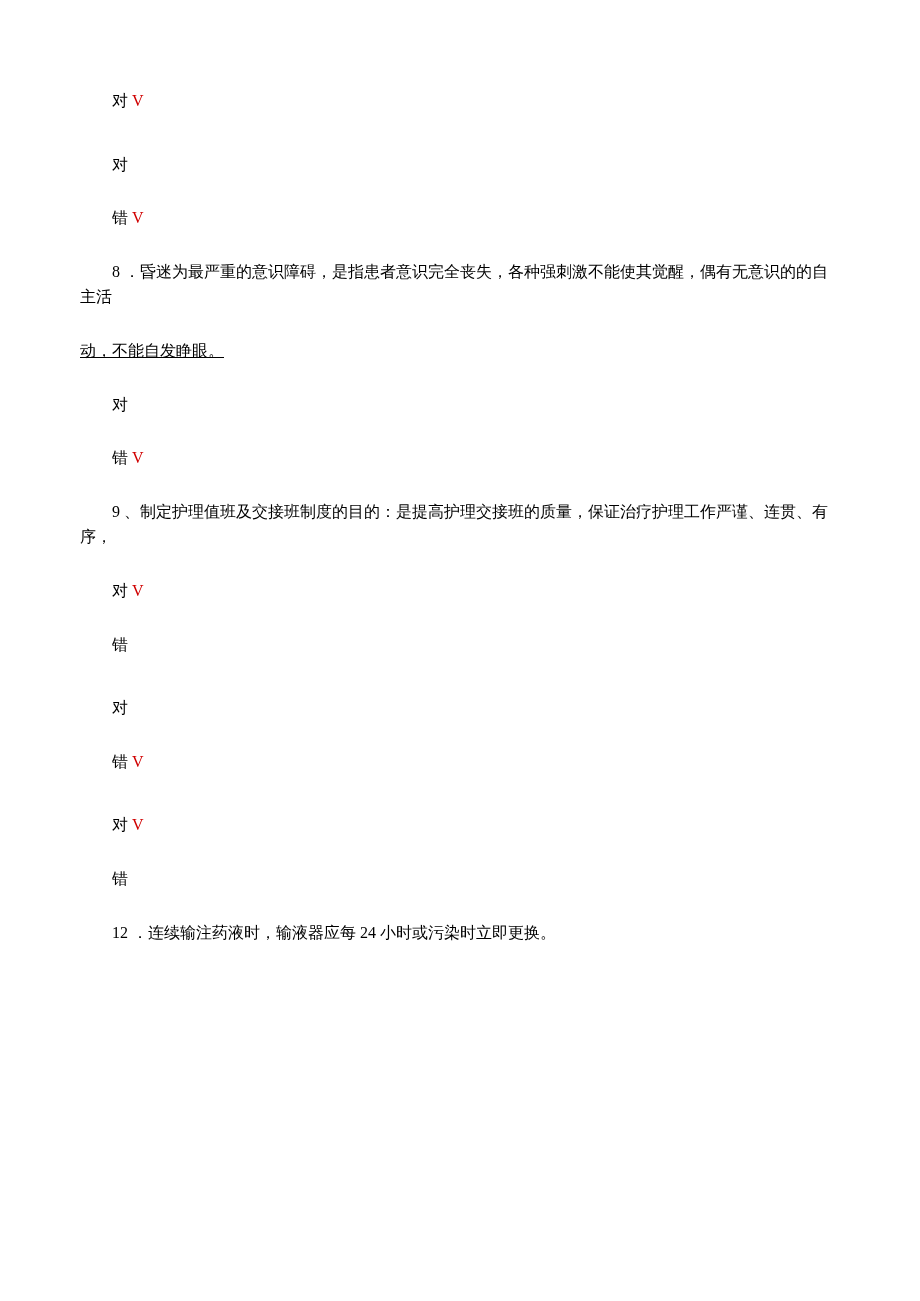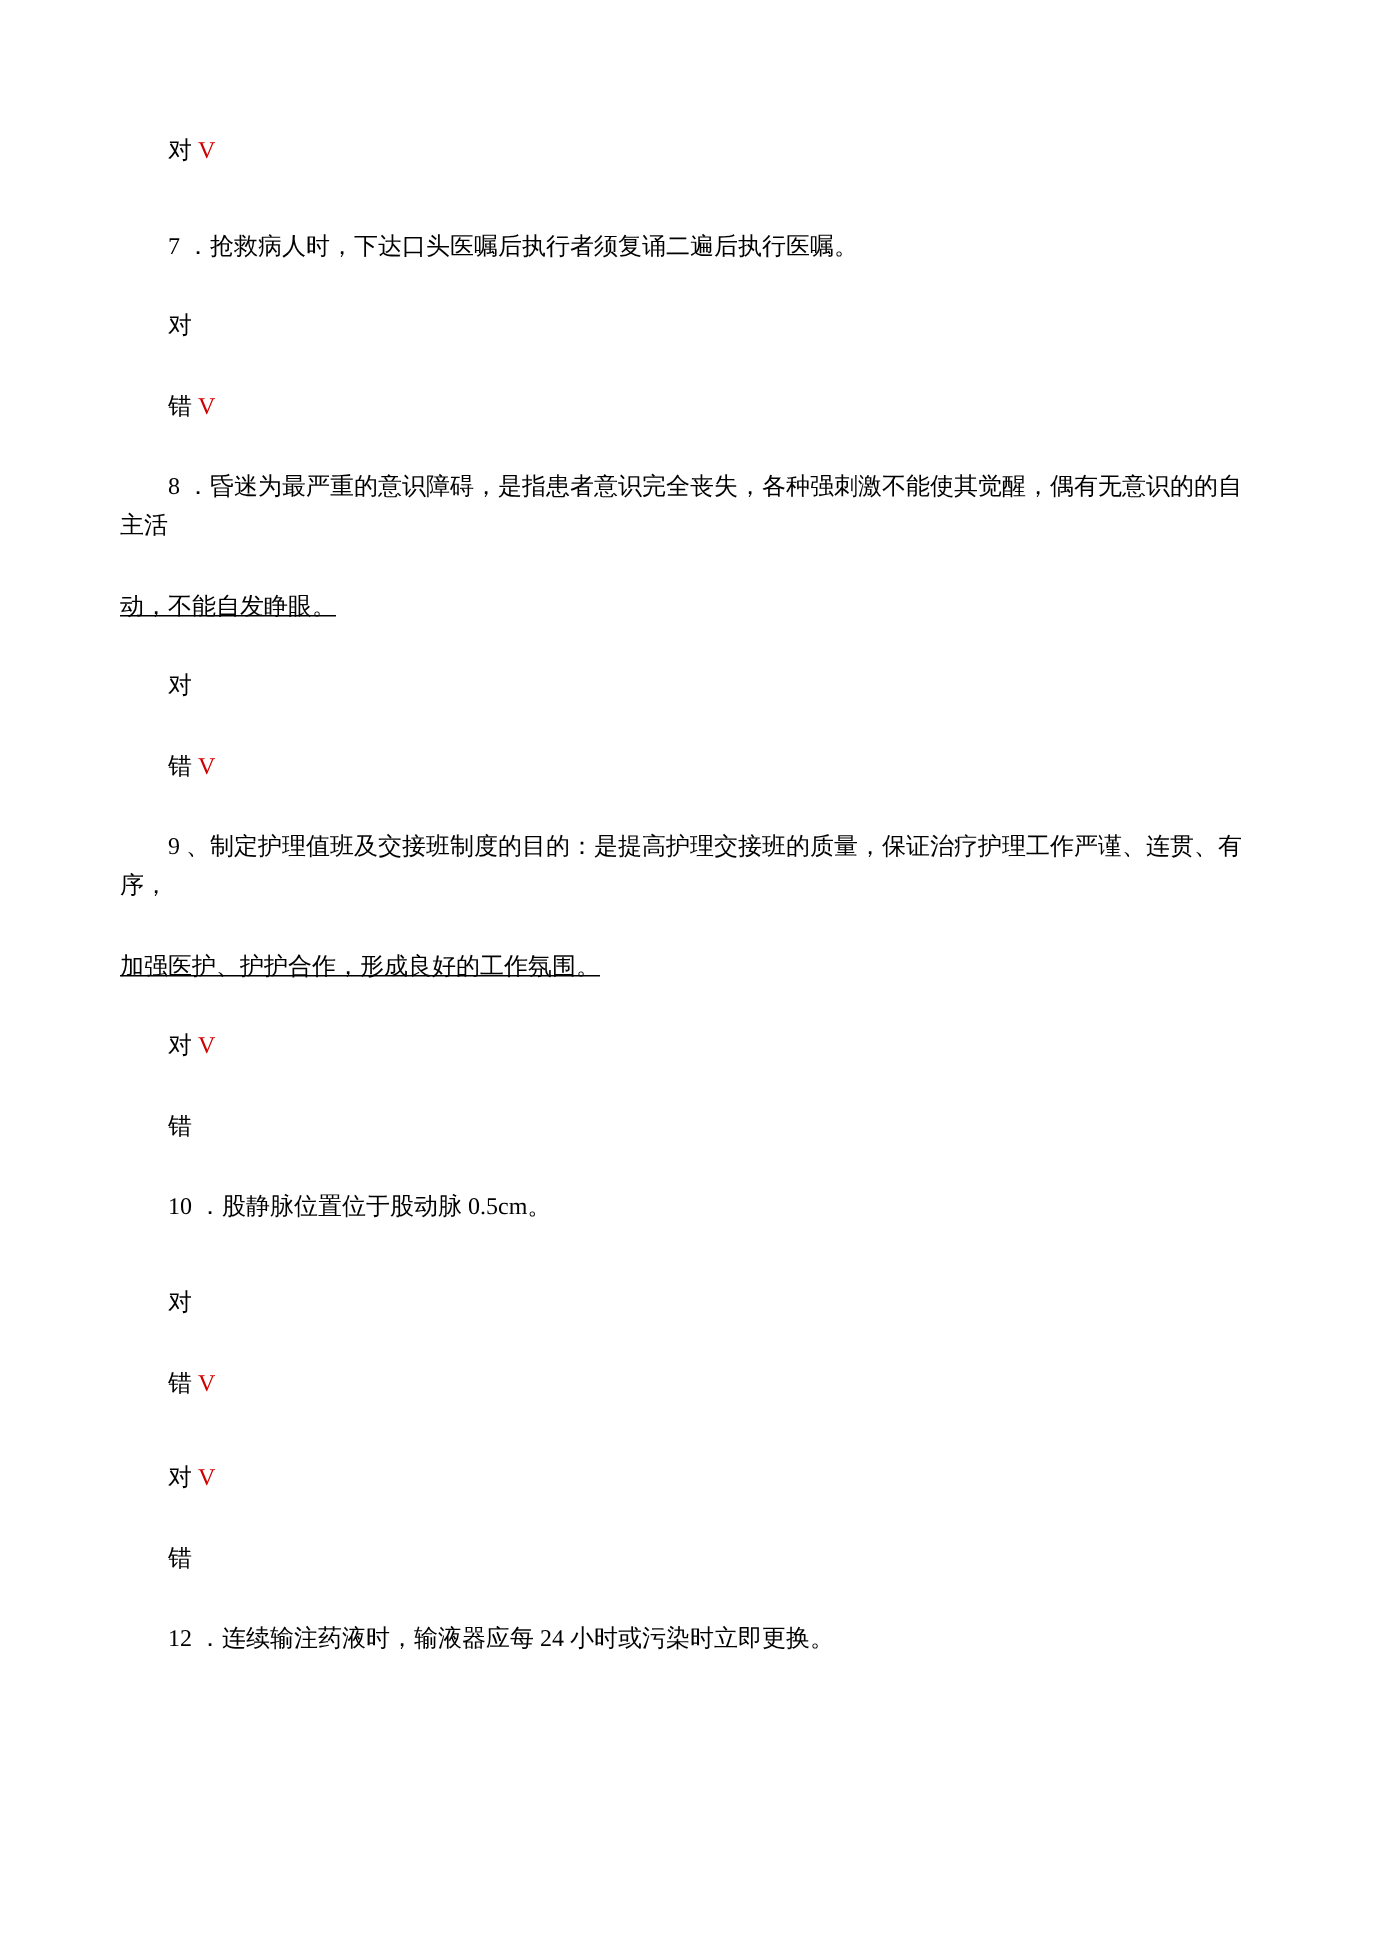--- a/index.html
+++ b/index.html
@@ -48,24 +48,20 @@
 
 <div class="page">
 
   <div class="line">
     <span>对</span>
     <span class="mark">V</span>
   </div>
 
   <div class="gap"></div>
 
-  <div class="line line-first">
-    <span class="q-num">7</span>
-    <span>．抢救病人时，下达口头医嘱后执行者须复诵二遍后执行医嘱。</span>
-  </div>
   <div class="answer-line">
     <span>对</span>
   </div>
   <div class="answer-line">
     <span>错</span>
     <span class="mark">V</span>
   </div>
 
   <div class="line line-first">
     <span class="q-num">8</span>
@@ -79,35 +75,28 @@
   </div>
   <div class="answer-line">
     <span>错</span>
     <span class="mark">V</span>
   </div>
 
   <div class="line line-first">
     <span class="q-num">9</span>
     <span>、制定护理值班及交接班制度的目的：是提高护理交接班的质量，保证治疗护理工作严谨、连贯、有序，</span>
   </div>
-  <div class="line line-cont">
-    <span>加强医护、护护合作，形成良好的工作氛围。</span>
-  </div>
   <div class="answer-line">
     <span>对</span>
     <span class="mark">V</span>
   </div>
   <div class="answer-line">
     <span>错</span>
   </div>
 
-  <div class="line line-first">
-    <span class="q-num">10</span>
-    <span>．股静脉位置位于股动脉 0.5cm。</span>
-  </div>
   <div class="gap"></div>
   <div class="answer-line">
     <span>对</span>
   </div>
   <div class="answer-line">
     <span>错</span>
     <span class="mark">V</span>
   </div>
 
   <div class="gap"></div>

